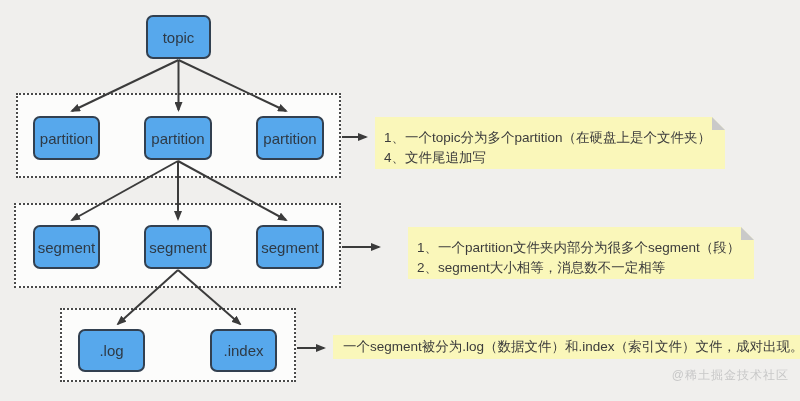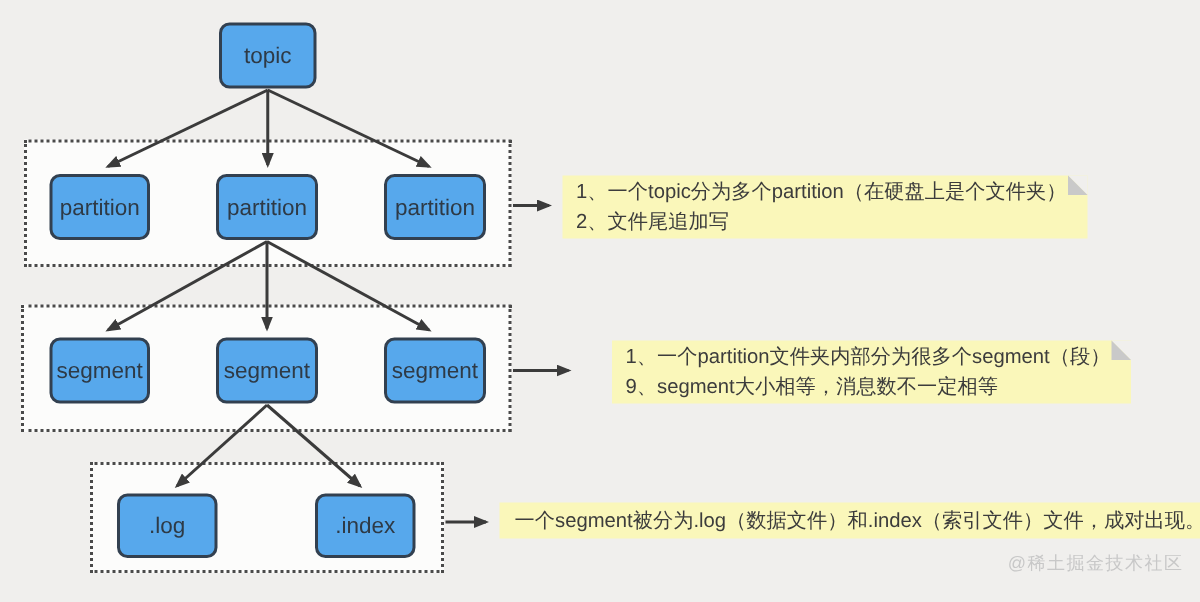--- a/index.html
+++ b/index.html
@@ -38,21 +38,21 @@
     display:flex;align-items:center;justify-content:center;
     font-size:15px;color:var(--node-text);
     z-index:2;
   }
   .note{
     position:absolute;
     background:var(--note-bg);
     color:var(--note-text);
     font-size:13.5px;
     line-height:20px;
-    padding:1px 14px 1px 9px;
+    padding:11px 14px 1px 9px;
     white-space:nowrap;
     z-index:2;
   }
   .note::before{ 
     content:"";position:absolute;top:0;right:0;width:0;height:0;
     border-top:13px solid var(--page-bg);
     border-left:13px solid transparent;
   }
   .note::after{ 
     content:"";position:absolute;top:0;right:0;width:0;height:0;
@@ -84,26 +84,26 @@
 
   <div class="node" style="left:33px;top:225px;width:67px;height:44px">segment</div>
   <div class="node" style="left:144px;top:225px;width:68px;height:44px">segment</div>
   <div class="node" style="left:256px;top:225px;width:68px;height:44px">segment</div>
 
   <div class="node" style="left:78px;top:329px;width:67px;height:43px">.log</div>
   <div class="node" style="left:210px;top:329px;width:67px;height:43px">.index</div>
 
   <div class="note" style="left:375px;top:117px">
     <div>1、一个topic分为多个partition（在硬盘上是个文件夹）</div>
-    <div>2、文件尾追加写</div>
+    <div>4、文件尾追加写</div>
   </div>
 
   <div class="note" style="left:408px;top:227px">
     <div>1、一个partition文件夹内部分为很多个segment（段）</div>
-    <div>9、segment大小相等，消息数不一定相等</div>
+    <div>2、segment大小相等，消息数不一定相等</div>
   </div>
 
   <div class="note single" style="left:333px;top:335px">
     <div>一个segment被分为.log（数据文件）和.index（索引文件）文件，成对出现。</div>
   </div>
 
   <svg class="arrows" width="800" height="401" viewBox="0 0 800 401">
     <defs>
       <marker id="arw" markerWidth="10" markerHeight="8" refX="8" refY="4" orient="auto" markerUnits="userSpaceOnUse">
         <path d="M0,0 L10,4 L0,8 Z" fill="#3b3b3b"></path>

